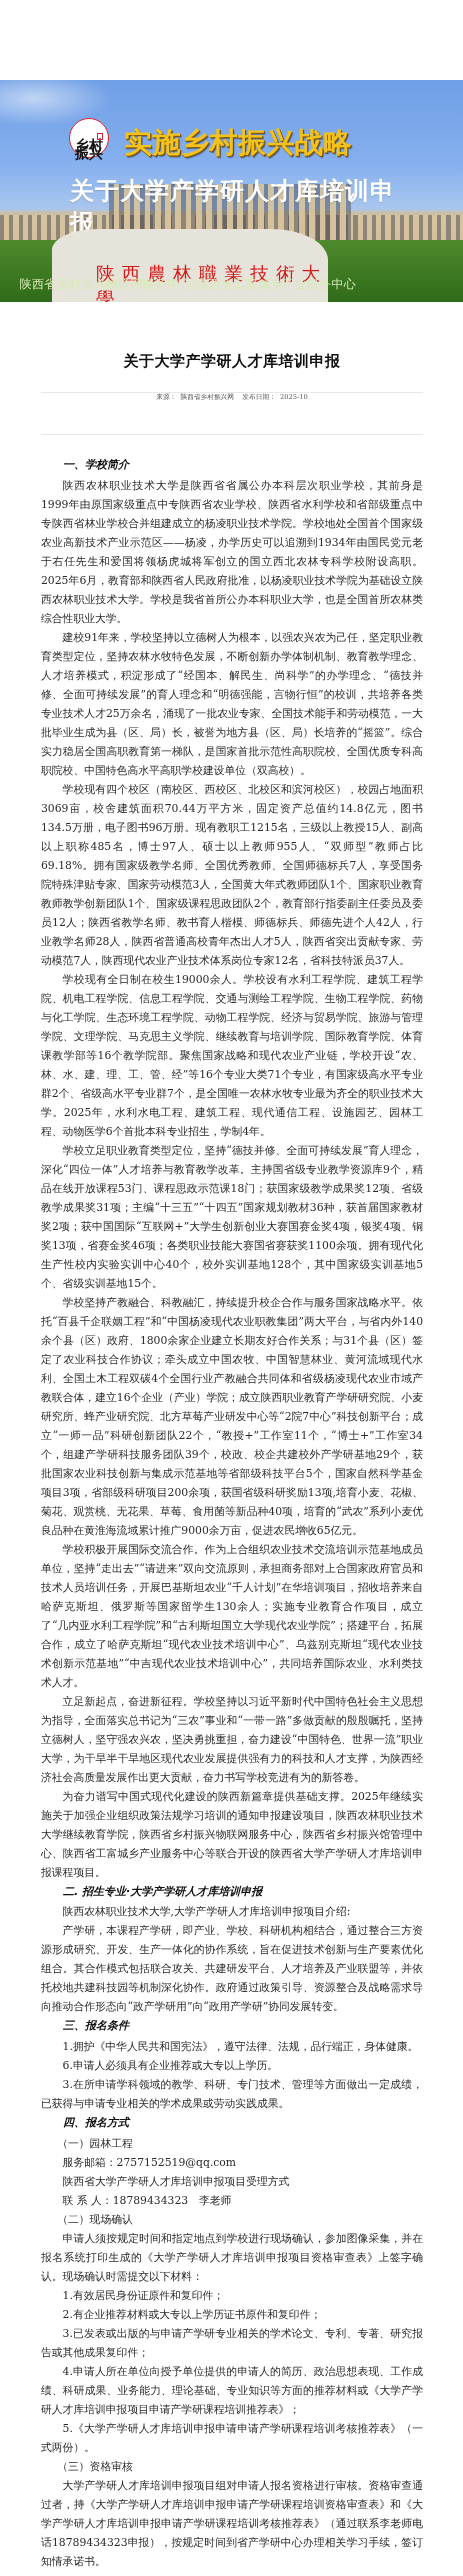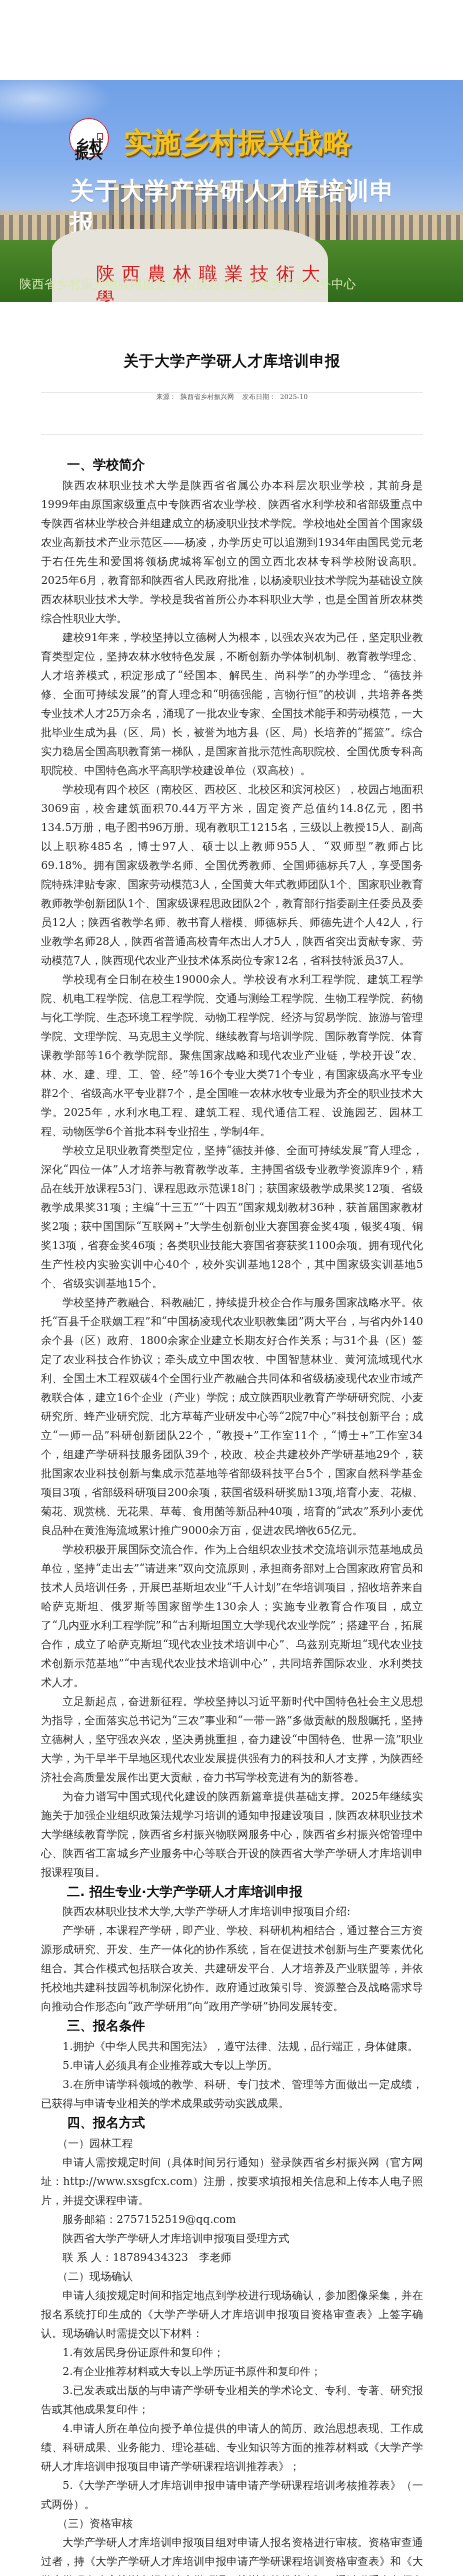--- a/index.html
+++ b/index.html
@@ -74,22 +74,22 @@
   .meta {
     margin-top: 20.6px; border-top: 0.5px solid #e8e8e8; border-bottom: 0.5px solid #e8e8e8;
     height: 43px; display: flex; align-items: flex-start; justify-content: center;
     font-family: "DejaVu Serif", serif; font-size: 6.7px; color: #555;
   }
   .meta span { margin: 0 2.1px; }
   .content { margin-top: 20.6px; font-family: "DejaVu Serif", serif; font-size: 10.8px; line-height: 19px; color: #2a2a2a; text-align: justify; }
   .content p { text-indent: 2em; }
   .content p.noindent { text-indent: 0; }
   .content h2 {
-    font-family: "DejaVu Sans", sans-serif; font-size: 13px; font-weight: bold; color: #111;
-    line-height: 20.6px; padding-left: 2em;
+    font-family: "DejaVu Sans", sans-serif; font-size: 11px; font-weight: bold; color: #111;
+    line-height: 20.6px; padding-left: 2em; font-style: italic;
   }
   .content .sub { padding-left: 0.6em; }
 </style>
 </head>
 <body>
 
 <div class="banner">
   <div class="sky-cloud"></div>
   <div class="building">
       <div class="tower"></div>
@@ -126,26 +126,25 @@
     <p>学校积极开展国际交流合作。作为上合组织农业技术交流培训示范基地成员单位，坚持“走出去”“请进来”双向交流原则，承担商务部对上合国家政府官员和技术人员培训任务，开展巴基斯坦农业“千人计划”在华培训项目，招收培养来自哈萨克斯坦、俄罗斯等国家留学生130余人；实施专业教育合作项目，成立了“几内亚水利工程学院”和“古利斯坦国立大学现代农业学院”；搭建平台，拓展合作，成立了哈萨克斯坦“现代农业技术培训中心”、乌兹别克斯坦“现代农业技术创新示范基地”“中吉现代农业技术培训中心”，共同培养国际农业、水利类技术人才。</p>
     <p>立足新起点，奋进新征程。学校坚持以习近平新时代中国特色社会主义思想为指导，全面落实总书记为“三农”事业和“一带一路”多做贡献的殷殷嘱托，坚持立德树人，坚守强农兴农，坚决勇挑重担，奋力建设“中国特色、世界一流”职业大学，为干旱半干旱地区现代农业发展提供强有力的科技和人才支撑，为陕西经济社会高质量发展作出更大贡献，奋力书写学校竞进有为的新答卷。</p>
     <p>为奋力谱写中国式现代化建设的陕西新篇章提供基础支撑。2025年继续实施关于加强企业组织政策法规学习培训的通知申报建设项目，陕西农林职业技术大学继续教育学院，陕西省乡村振兴物联网服务中心，陕西省乡村振兴馆管理中心、陕西省工富城乡产业服务中心等联合开设的陕西省大学产学研人才库培训申报课程项目。</p>
 
     <h2>二. 招生专业·大学产学研人才库培训申报</h2>
     <p>陕西农林职业技术大学,大学产学研人才库培训申报项目介绍:</p>
     <p>产学研，本课程产学研，即产业、学校、科研机构相结合，通过整合三方资源形成研究、开发、生产一体化的协作系统，旨在促进技术创新与生产要素优化组合。其合作模式包括联合攻关、共建研发平台、人才培养及产业联盟等，并依托校地共建科技园等机制深化协作。政府通过政策引导、资源整合及战略需求导向推动合作形态向“政产学研用”向“政用产学研”协同发展转变。</p>
 
     <h2>三、报名条件</h2>
     <p>1.拥护《中华人民共和国宪法》，遵守法律、法规，品行端正，身体健康。</p>
-    <p>5.申请人必须具有企业推荐或大专以上学历。</p>
+    <p>6.申请人必须具有企业推荐或大专以上学历。</p>
     <p>3.在所申请学科领域的教学、科研、专门技术、管理等方面做出一定成绩，已获得与申请专业相关的学术成果或劳动实践成果。</p>
 
     <h2>四、报名方式</h2>
     <p class="sub noindent" style="padding-left:1.5em">（一）园林工程</p>
-    <p>申请人需按规定时间（具体时间另行通知）登录陕西省乡村振兴网（官方网址：http://www.sxsgfcx.com）注册，按要求填报相关信息和上传本人电子照片，并提交课程申请。</p>
     <p>服务邮箱：2757152519@qq.com</p>
     <p>陕西省大学产学研人才库培训申报项目受理方式</p>
     <p>联 系 人：18789434323　李老师</p>
     <p class="noindent" style="padding-left:1.5em">（二）现场确认</p>
     <p>申请人须按规定时间和指定地点到学校进行现场确认，参加图像采集，并在报名系统打印生成的《大学产学研人才库培训申报项目资格审查表》上签字确认。现场确认时需提交以下材料：</p>
     <p>1.有效居民身份证原件和复印件；</p>
     <p>2.有企业推荐材料或大专以上学历证书原件和复印件；</p>
     <p>3.已发表或出版的与申请产学研专业相关的学术论文、专利、专著、研究报告或其他成果复印件；</p>
     <p>4.申请人所在单位向授予单位提供的申请人的简历、政治思想表现、工作成绩、科研成果、业务能力、理论基础、专业知识等方面的推荐材料或《大学产学研人才库培训申报项目申请产学研课程培训推荐表》；</p>
     <p>5.《大学产学研人才库培训申报申请申请产学研课程培训考核推荐表》（一式两份）。</p>

